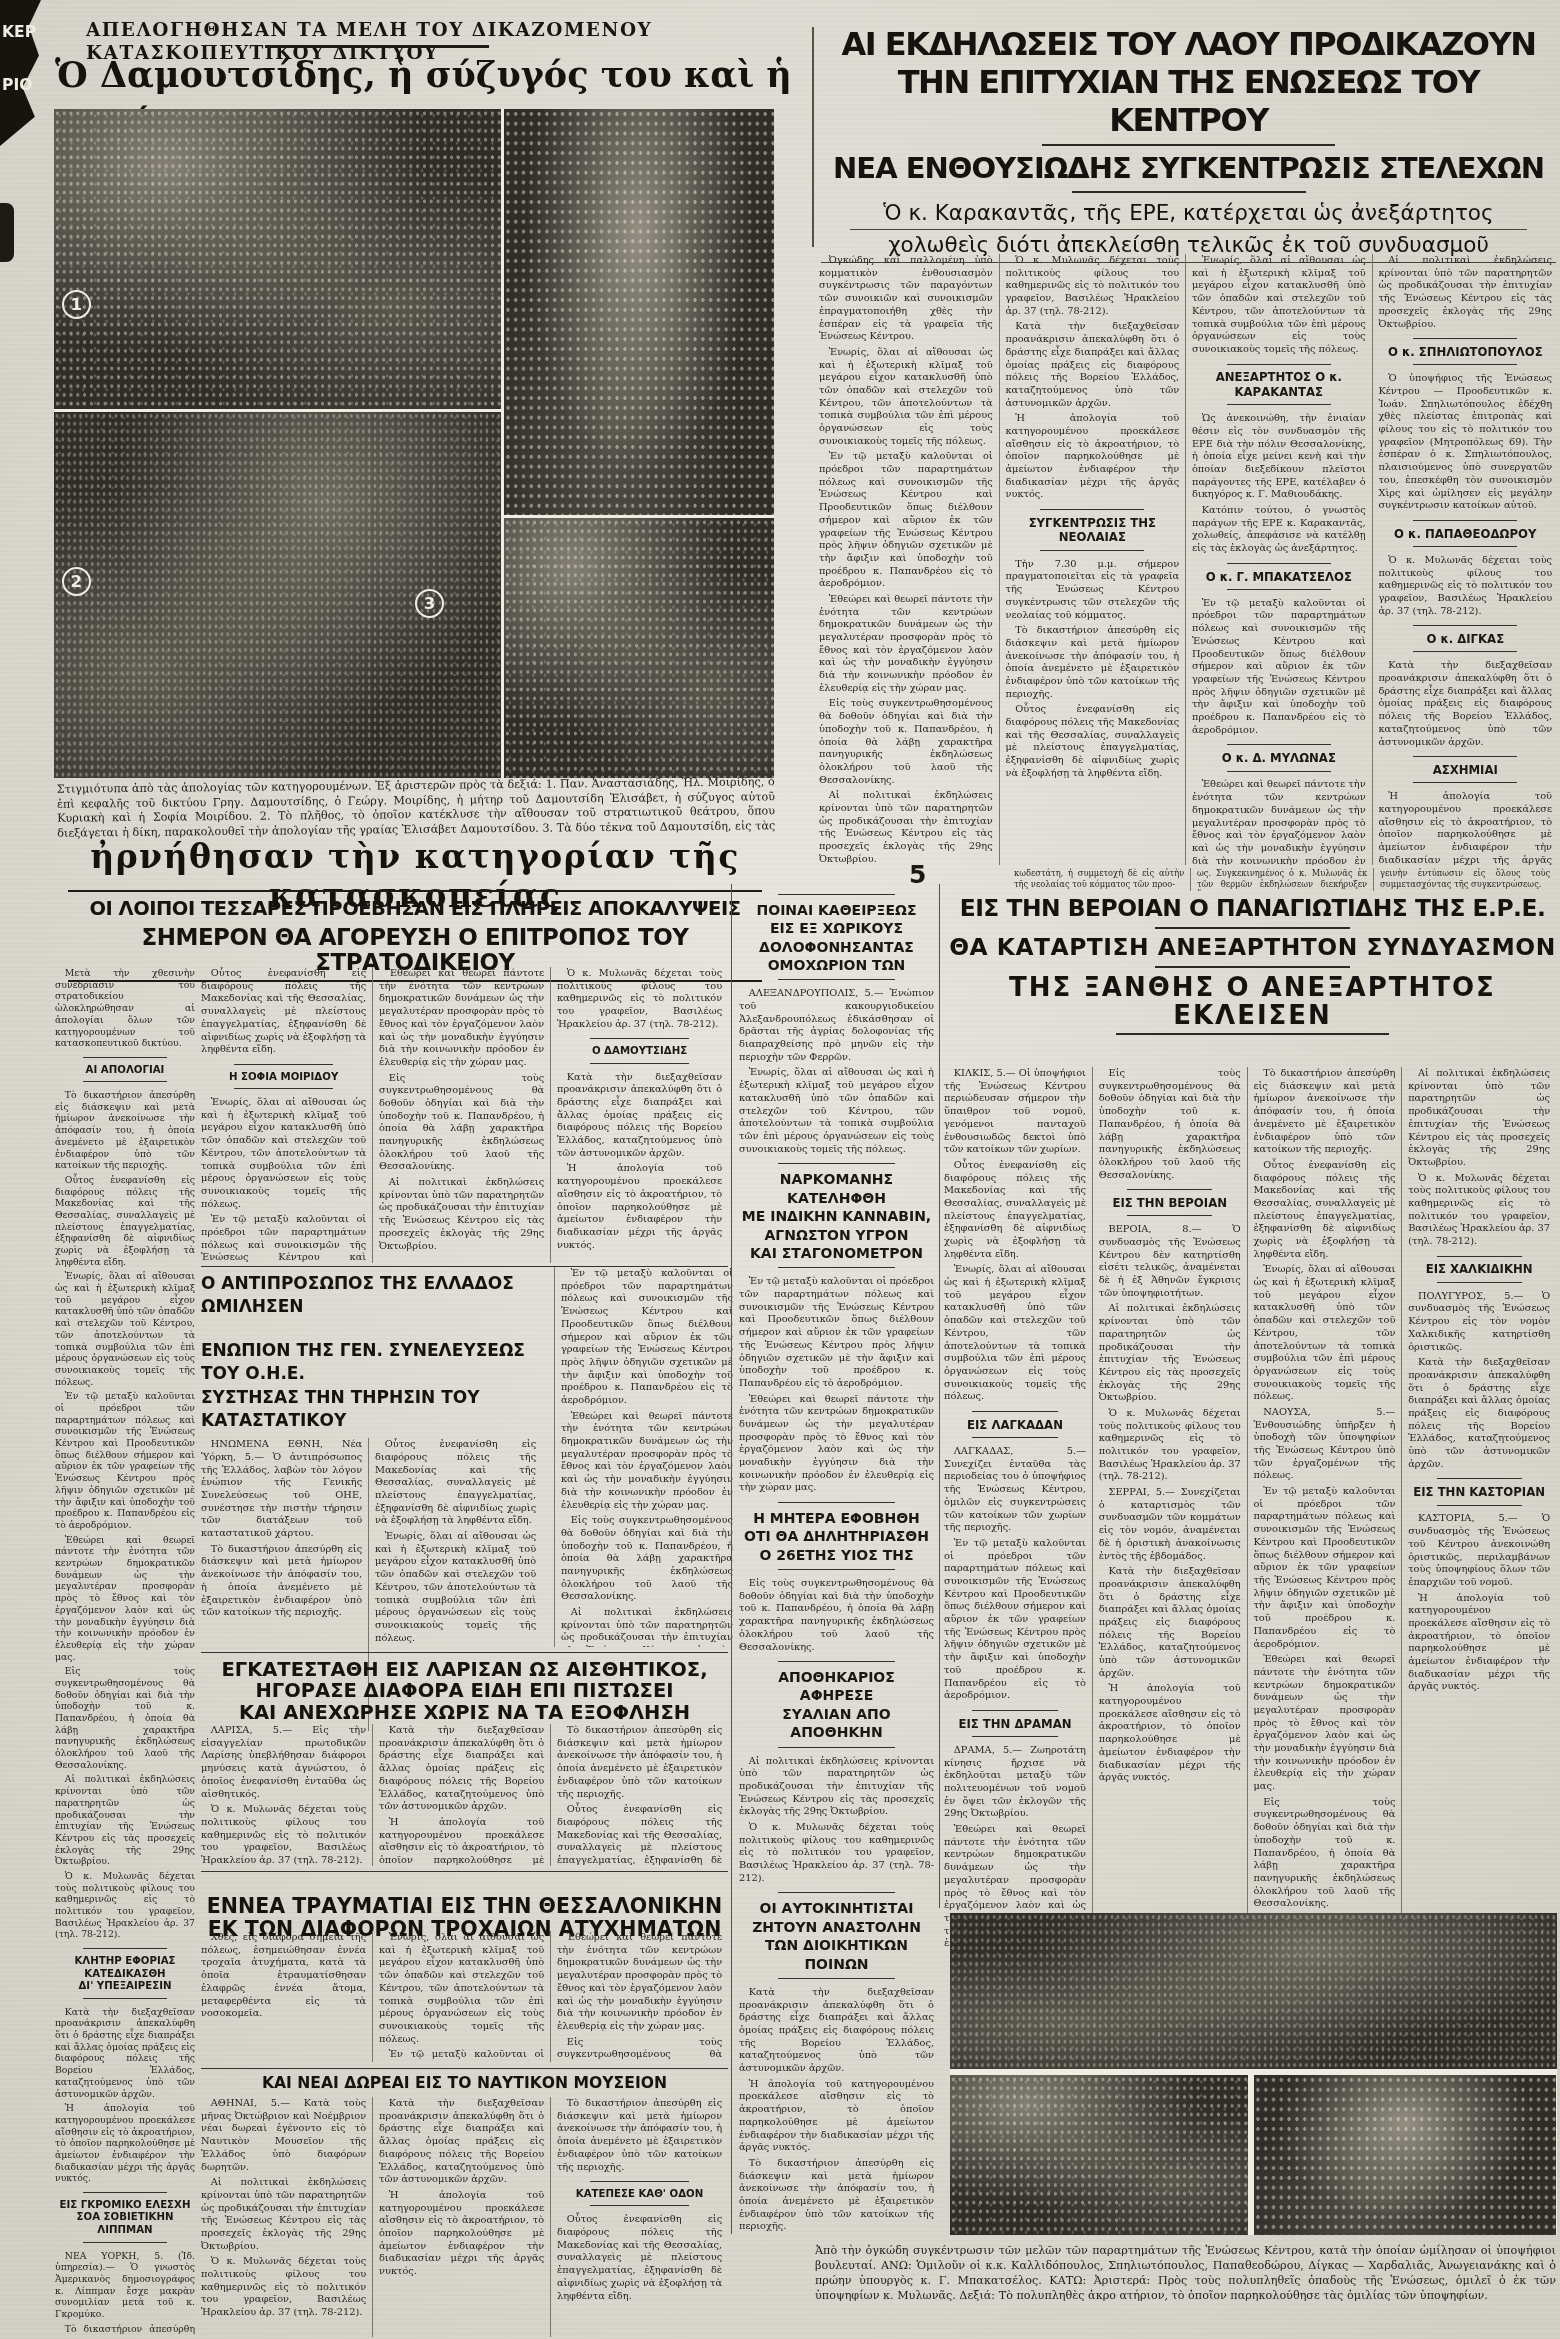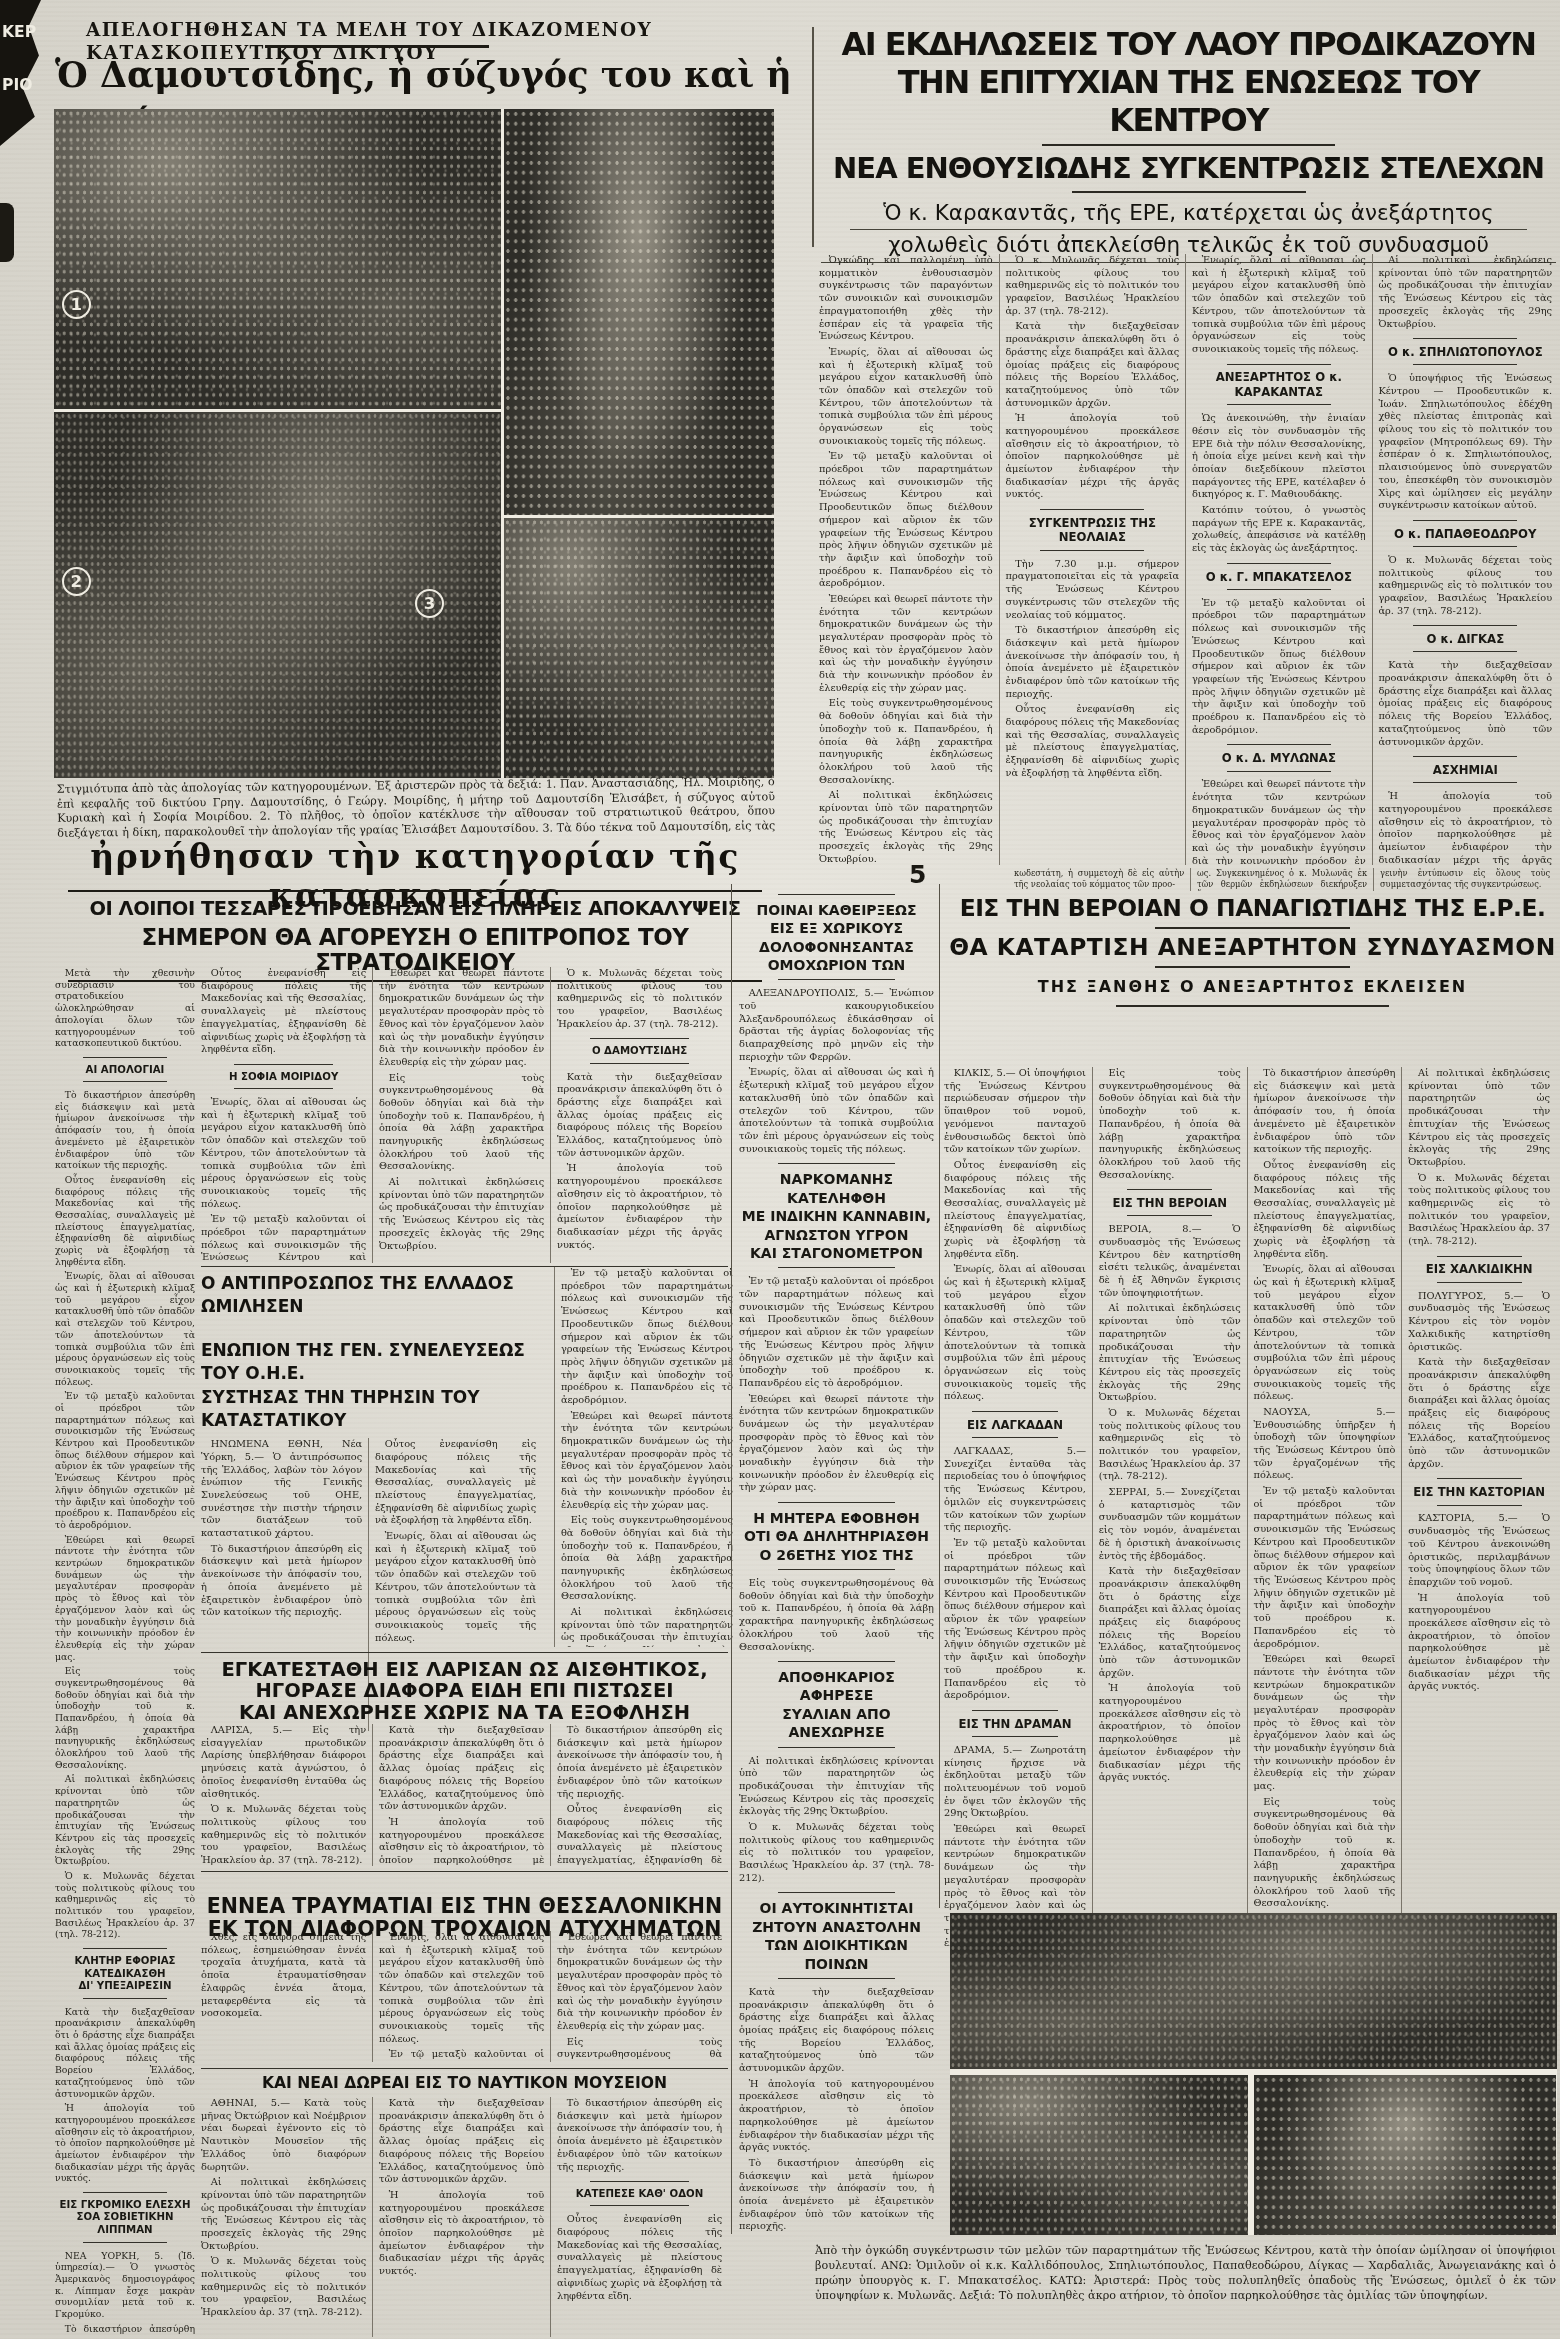--- a/index.html
+++ b/index.html
@@ -353,21 +353,21 @@
     <div class="sh sh14">
       <span style="display:block;">Η ΜΗΤΕΡΑ ΕΦΟΒΗΘΗ</span>
       <span style="display:block;">ΟΤΙ ΘΑ ΔΗΛΗΤΗΡΙΑΣΘΗ</span>
       <span style="display:block;">Ο 26ΕΤΗΣ ΥΙΟΣ ΤΗΣ</span>
     </div>
     <div class="fill">
         <p>Εἰς τοὺς συγκεντρωθησομένους θὰ δοθοῦν ὁδηγίαι καὶ διὰ τὴν ὑποδοχὴν τοῦ κ. Παπανδρέου, ἡ ὁποία θὰ λάβῃ χαρακτῆρα πανηγυρικῆς ἐκδηλώσεως ὁλοκλήρου τοῦ λαοῦ τῆς Θεσσαλονίκης.</p>
       </div>
     <div class="sh sh14">
       <span style="display:block;">ΑΠΟΘΗΚΑΡΙΟΣ ΑΦΗΡΕΣΕ</span>
-      <span style="display:block;">ΣΥΑΛΙΑΝ ΑΠΟ ΑΝΕΧΩΡΗΣΕ</span>
+      <span style="display:block;">ΣΥΑΛΙΑΝ ΑΠΟ ΑΠΟΘΗΚΗΝ</span>
     </div>
     <div class="fill">
         <p>Αἱ πολιτικαὶ ἐκδηλώσεις κρίνονται ὑπὸ τῶν παρατηρητῶν ὡς προδικάζουσαι τὴν ἐπιτυχίαν τῆς Ἑνώσεως Κέντρου εἰς τὰς προσεχεῖς ἐκλογὰς τῆς 29ης Ὀκτωβρίου.</p>
         <p>Ὁ κ. Μυλωνᾶς δέχεται τοὺς πολιτικοὺς φίλους του καθημερινῶς εἰς τὸ πολιτικόν του γραφεῖον, Βασιλέως Ἡρακλείου ἀρ. 37 (τηλ. 78-212).</p>
       </div>
     <div class="sh sh14">
       <span style="display:block;">ΟΙ ΑΥΤΟΚΙΝΗΤΙΣΤΑΙ</span>
       <span style="display:block;">ΖΗΤΟΥΝ ΑΝΑΣΤΟΛΗΝ</span>
       <span style="display:block;">ΤΩΝ ΔΙΟΙΚΗΤΙΚΩΝ ΠΟΙΝΩΝ</span>
     </div>
@@ -383,21 +383,21 @@
     <div class="col tiny">κωδεστάτη, ἡ συμμετοχὴ δὲ εἰς αὐτὴν τῆς νεολαίας τοῦ κόμματος τῶν προο-</div>
     <div class="col tiny">ως. Συγκεκινημένος ὁ κ. Μυλωνᾶς ἐκ τῶν θερμῶν ἐκδηλώσεων διεκήρυξεν ὅτι</div>
     <div class="col tiny">γεινὴν ἐντύπωσιν εἰς ὅλους τοὺς συμμετασχόντας τῆς συγκεντρώσεως.</div>
   </div>
 
   <div class="abs bighead" style="left:948px;top:895px;width:609px;">
     <span style="display:block;font-size:23.4px;line-height:27px;letter-spacing:-0.5px;">ΕΙΣ ΤΗΝ ΒΕΡΟΙΑΝ Ο ΠΑΝΑΓΙΩΤΙΔΗΣ ΤΗΣ Ε.Ρ.Ε.</span>
     <span class="minirule" style="display:block;width:195px;"></span>
     <span style="display:block;font-size:23.4px;line-height:27px;letter-spacing:0.5px;">ΘΑ ΚΑΤΑΡΤΙΣΗ ΑΝΕΞΑΡΤΗΤΟΝ ΣΥΝΔΥΑΣΜΟΝ</span>
     <span class="minirule" style="display:block;width:195px;"></span>
-    <span style="display:block;font-size:16px;line-height:28px;letter-spacing:2px;">ΤΗΣ ΞΑΝΘΗΣ Ο ΑΝΕΞΑΡΤΗΤΟΣ ΕΚΛΕΙΣΕΝ</span>
+    <span style="display:block;font-size:26px;line-height:28px;letter-spacing:2px;">ΤΗΣ ΞΑΝΘΗΣ Ο ΑΝΕΞΑΡΤΗΤΟΣ ΕΚΛΕΙΣΕΝ</span>
     <span class="minirule" style="display:block;width:273px;"></span>
   </div>
 
   <div class="abs cols bt" style="left:944px;top:1067px;width:612px;height:886px;">
     <div class="col">
       <div class="lead">ΚΙΛΚΙΣ, 5.— Οἱ ὑποψήφιοι τῆς Ἑνώσεως Κέντρου περιώδευσαν σήμερον τὴν ὕπαιθρον τοῦ νομοῦ, γενόμενοι πανταχοῦ ἐνθουσιωδῶς δεκτοὶ ὑπὸ τῶν κατοίκων τῶν χωρίων.</div>
       <div class="fill">
           <p>Οὗτος ἐνεφανίσθη εἰς διαφόρους πόλεις τῆς Μακεδονίας καὶ τῆς Θεσσαλίας, συναλλαγεὶς μὲ πλείστους ἐπαγγελματίας, ἐξηφανίσθη δὲ αἰφνιδίως χωρὶς νὰ ἐξοφλήσῃ τὰ ληφθέντα εἴδη.</p>
           <p>Ἐνωρίς, ὅλαι αἱ αἴθουσαι ὡς καὶ ἡ ἐξωτερικὴ κλῖμαξ τοῦ μεγάρου εἶχον κατακλυσθῆ ὑπὸ τῶν ὀπαδῶν καὶ στελεχῶν τοῦ Κέντρου, τῶν ἀποτελούντων τὰ τοπικὰ συμβούλια τῶν ἐπὶ μέρους ὀργανώσεων εἰς τοὺς συνοικιακοὺς τομεῖς τῆς πόλεως.</p>
         </div>

